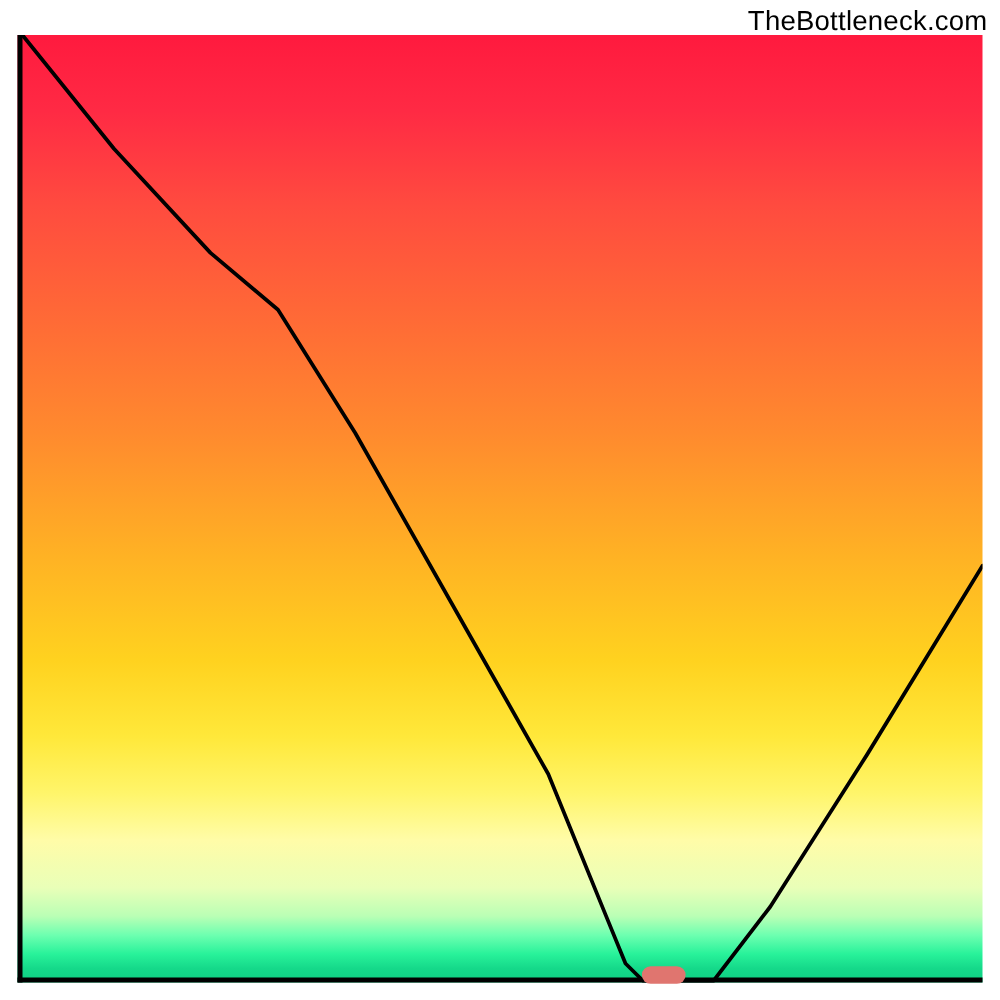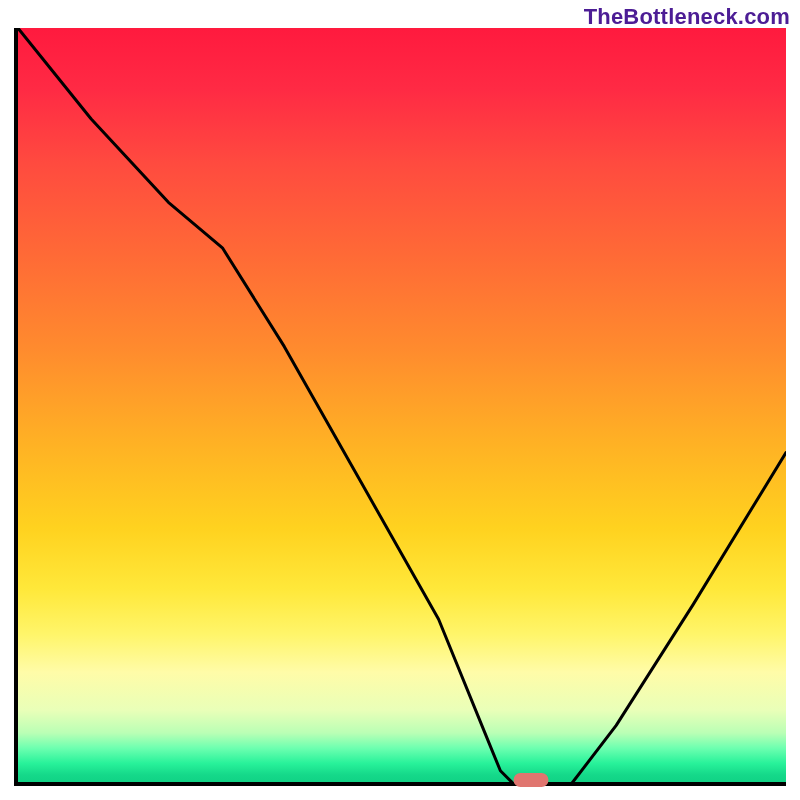--- a/index.html
+++ b/index.html
@@ -13,23 +13,23 @@
   }
   .stage {
     position: relative;
     width: 800px;
     height: 800px;
   }
   .watermark {
     position: absolute;
     top: 4px;
     right: 10px;
-    color: #4c1d95;
+    color: #000000;
     font-size: 22px;
-    font-weight: 700;
+    font-weight: 400;
     letter-spacing: 0.2px;
     z-index: 10;
   }
   .plot-area {
     position: absolute;
     left: 14px;
     top: 28px;
     width: 772px;
     height: 758px;
   }

